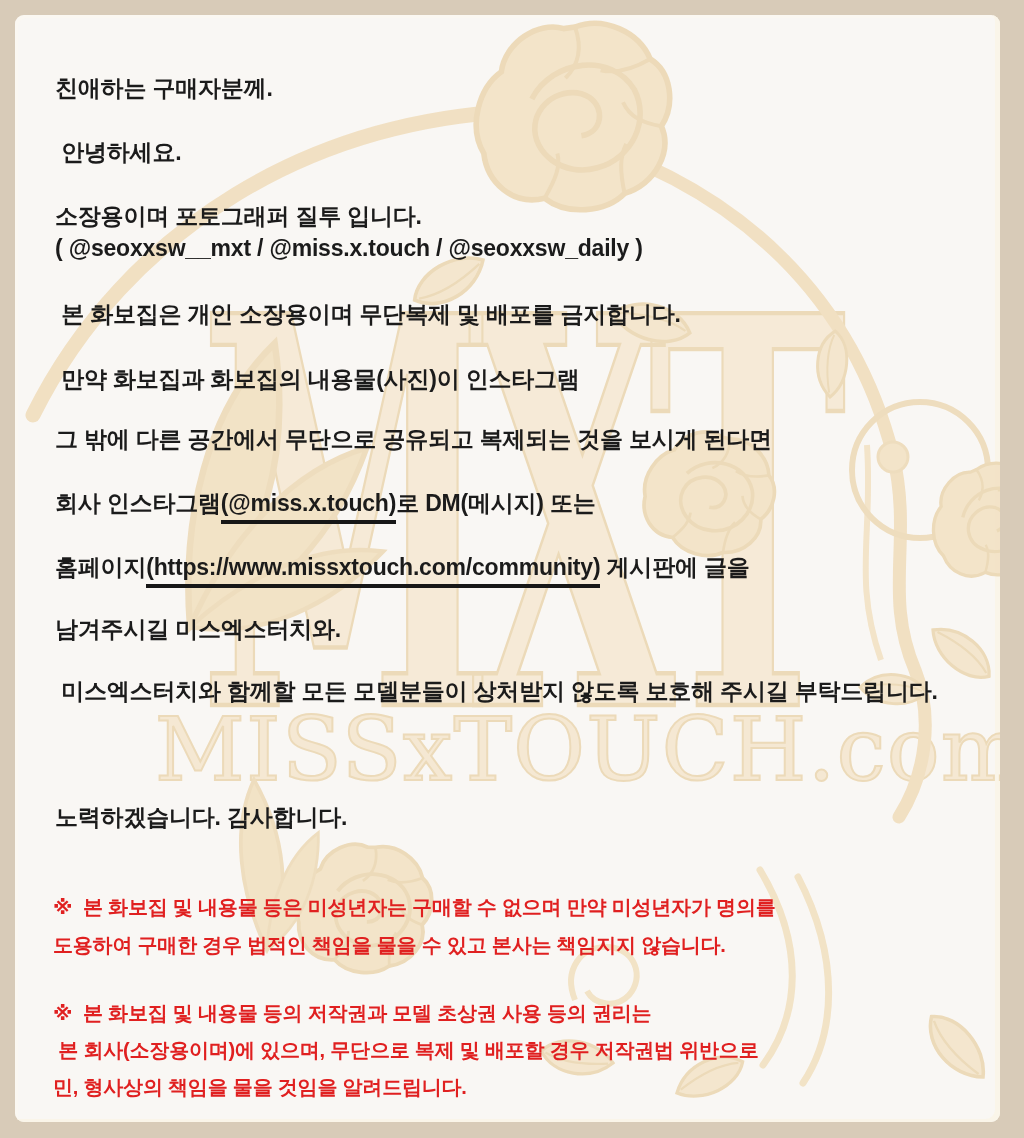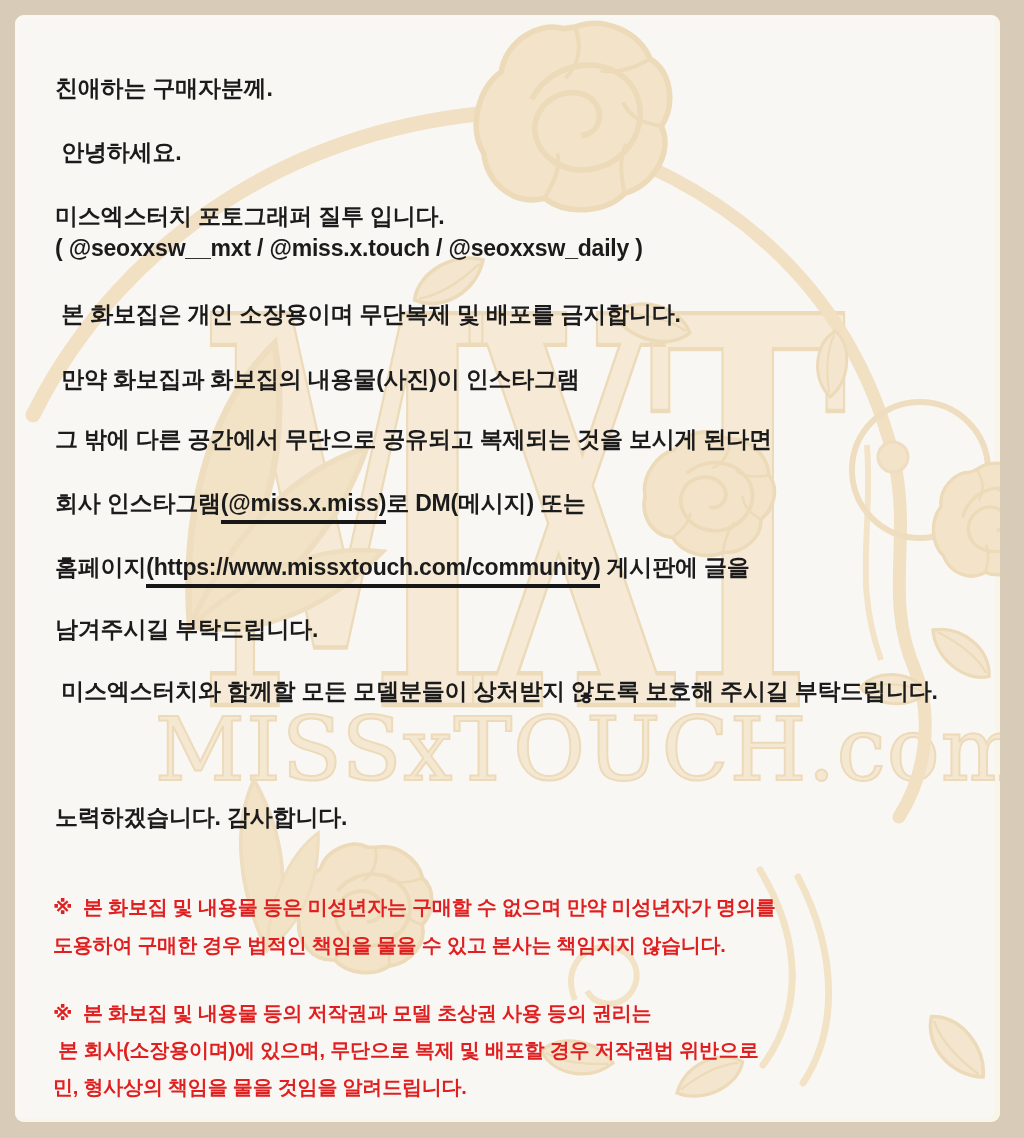--- a/index.html
+++ b/index.html
@@ -102,31 +102,31 @@
       </g>
       <g transform="translate(252,935) scale(1.5) rotate(-35)">
         <use href="#feather"></use>
         <use href="#feather" transform="rotate(28) scale(0.75)"></use>
       </g>
     </svg>
 
     <div class="content">
       <p class="bl" style="top:58px">친애하는 구매자분께.</p>
       <p class="bl" style="top:122px"> 안녕하세요.</p>
-      <p class="bl" style="top:186px">미스엑스터치 포토그래퍼 질투 입니다.</p>
+      <p class="bl" style="top:186px">소장용이며 포토그래퍼 질투 입니다.</p>
       <p class="bl" style="top:218px">( @seoxxsw__mxt / @miss.x.touch / @seoxxsw_daily )</p>
       <p class="bl" style="top:284px"> 본 화보집은 개인 소장용이며 무단복제 및 배포를 금지합니다.</p>
       <p class="bl" style="top:349px"> 만약 화보집과 화보집의 내용물(사진)이 인스타그램</p>
       <p class="bl" style="top:409px">그 밖에 다른 공간에서 무단으로 공유되고 복제되는 것을 보시게 된다면</p>
 
-      <p class="bl" style="top:473px"><span>회사 인스타그램</span><span class="ul">(@miss.x.miss)</span><span>로 DM(메시지) 또는</span></p>
+      <p class="bl" style="top:473px"><span>회사 인스타그램</span><span class="ul">(@miss.x.touch)</span><span>로 DM(메시지) 또는</span></p>
 
       <p class="bl" style="top:537px"><span>홈페이지</span><span class="ul">(https://www.missxtouch.com/community)</span><span> 게시판에 글을</span></p>
 
-      <p class="bl" style="top:599px">남겨주시길 부탁드립니다.</p>
+      <p class="bl" style="top:599px">남겨주시길 미스엑스터치와.</p>
       <p class="bl" style="top:661px"> 미스엑스터치와 함께할 모든 모델분들이 상처받지 않도록 보호해 주시길 부탁드립니다.</p>
       <p class="bl" style="top:787px">노력하겠습니다. 감사합니다.</p>
 
       <p class="rl" style="top:876px">※  본 화보집 및 내용물 등은 미성년자는 구매할 수 없으며 만약 미성년자가 명의를</p>
       <p class="rl" style="top:914px">도용하여 구매한 경우 법적인 책임을 물을 수 있고 본사는 책임지지 않습니다.</p>
 
       <p class="rl" style="top:982px">※  본 화보집 및 내용물 등의 저작권과 모델 초상권 사용 등의 권리는</p>
       <p class="rl" style="top:1019px"> 본 회사(소장용이며)에 있으며, 무단으로 복제 및 배포할 경우 저작권법 위반으로</p>
       <p class="rl" style="top:1056px">민, 형사상의 책임을 물을 것임을 알려드립니다.</p>
     </div>

